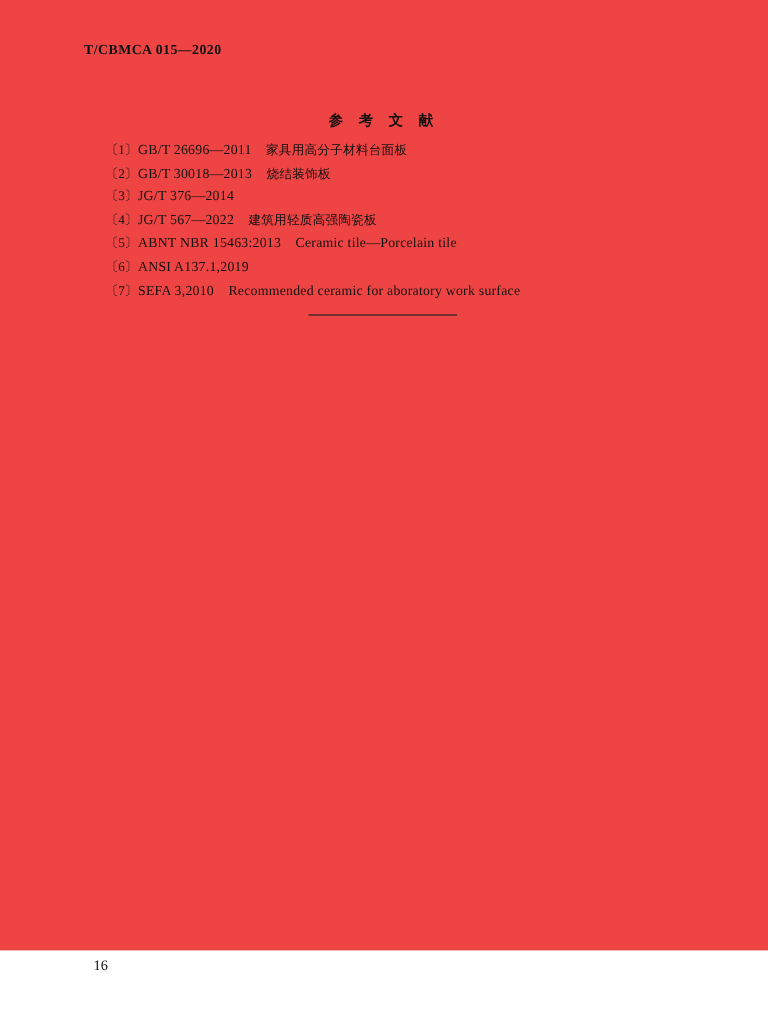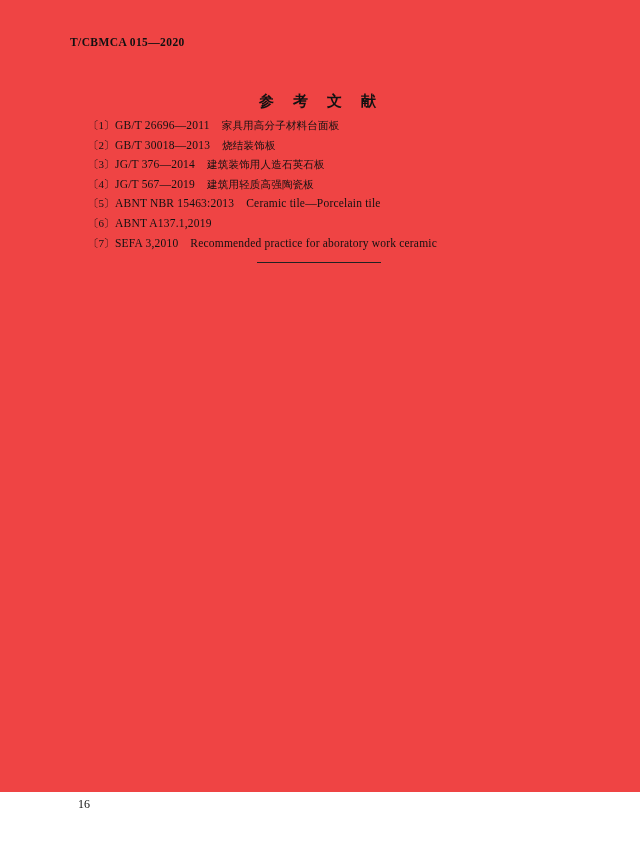--- a/index.html
+++ b/index.html
@@ -33,22 +33,22 @@
     letter-spacing: 0.4px;
     color: #111;
     white-space: nowrap;
   }
   .section-title {
     position: absolute;
     left: 0;
     top: 92px;
     width: 640px;
     text-align: center;
-    font-family: Liberation Mono, monospace;
-    font-size: 15px;
+    font-family: Liberation Serif, serif;
+    font-size: 12px;
     font-weight: bold;
     letter-spacing: 5px;
     color: #111;
   }
   .ref-list {
     position: absolute;
     left: 88px;
     top: 116px;
     width: 480px;
   }
@@ -121,44 +121,43 @@
 
     <div class="ref-item">
       <span class="ref-num">〔2〕</span>
       <span class="ref-std">GB/T 30018—2013</span>
       <span class="ref-title">烧结装饰板</span>
     </div>
 
     <div class="ref-item">
       <span class="ref-num">〔3〕</span>
       <span class="ref-std">JG/T 376—2014</span>
-      <span class="ref-title">建筑装饰用人造石英石板</span>
     </div>
 
     <div class="ref-item">
       <span class="ref-num">〔4〕</span>
-      <span class="ref-std">JG/T 567—2019</span>
+      <span class="ref-std">JG/T 567—2022</span>
       <span class="ref-title">建筑用轻质高强陶瓷板</span>
     </div>
 
     <div class="ref-item">
       <span class="ref-num">〔5〕</span>
       <span class="ref-std">ABNT NBR 15463:2013</span>
       <span class="ref-title latin">Ceramic tile—Porcelain tile</span>
     </div>
 
     <div class="ref-item">
       <span class="ref-num">〔6〕</span>
-      <span class="ref-std">ABNT A137.1,2019</span>
+      <span class="ref-std">ANSI A137.1,2019</span>
     </div>
 
     <div class="ref-item">
       <span class="ref-num">〔7〕</span>
       <span class="ref-std">SEFA 3,2010</span>
-      <span class="ref-title latin">Recommended practice for aboratory work ceramic</span>
+      <span class="ref-title latin">Recommended ceramic for aboratory work surface</span>
     </div>
 
   </div>
 
   <div class="rule"></div>
 
   <div class="page-number">16</div>
 
 </div>
 

